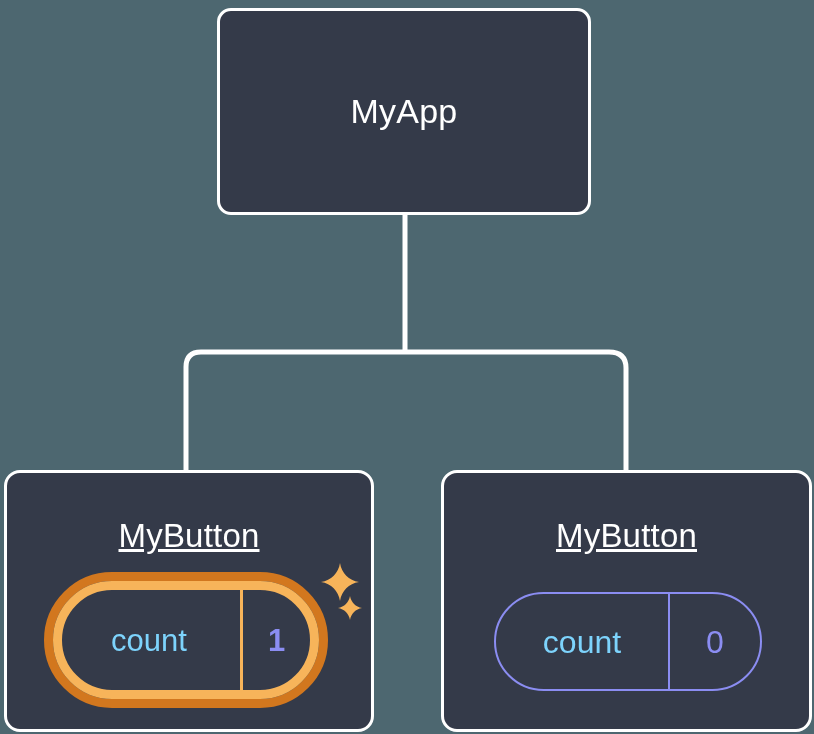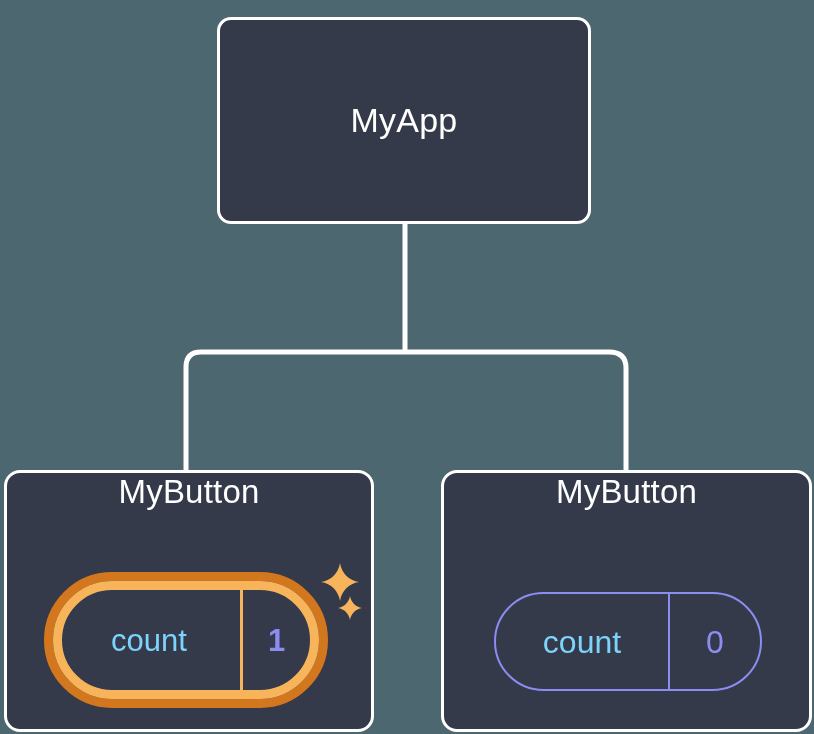--- a/index.html
+++ b/index.html
@@ -43,21 +43,21 @@
   .node-title {
     color: #ffffff;
     font-size: 33px;
     font-weight: 400;
     letter-spacing: 0.2px;
     white-space: nowrap;
   }
 
   #node-root {
     left: 217px;
-    top: 17px;
+    top: 8px;
     width: 374px;
     height: 207px;
     justify-content: center;
   }
   #node-root .node-title { font-size: 34px; }
 
   #node-child-left {
     left: 4px;
     top: 470px;
     width: 370px;
@@ -66,20 +66,22 @@
   }
   #node-child-right {
     left: 441px;
     top: 470px;
     width: 371px;
     height: 262px;
     border-radius: 16px;
   }
   #node-child-left .node-title,
   #node-child-right .node-title {
+    margin-top: 44px;
+    text-decoration: underline;
   }
   .pill-cell {
     display: flex;
     align-items: center;
     justify-content: center;
     font-size: 31px;
     line-height: 1;
     white-space: nowrap;
   }
   .pill-key { color: #7dd3fc; }

